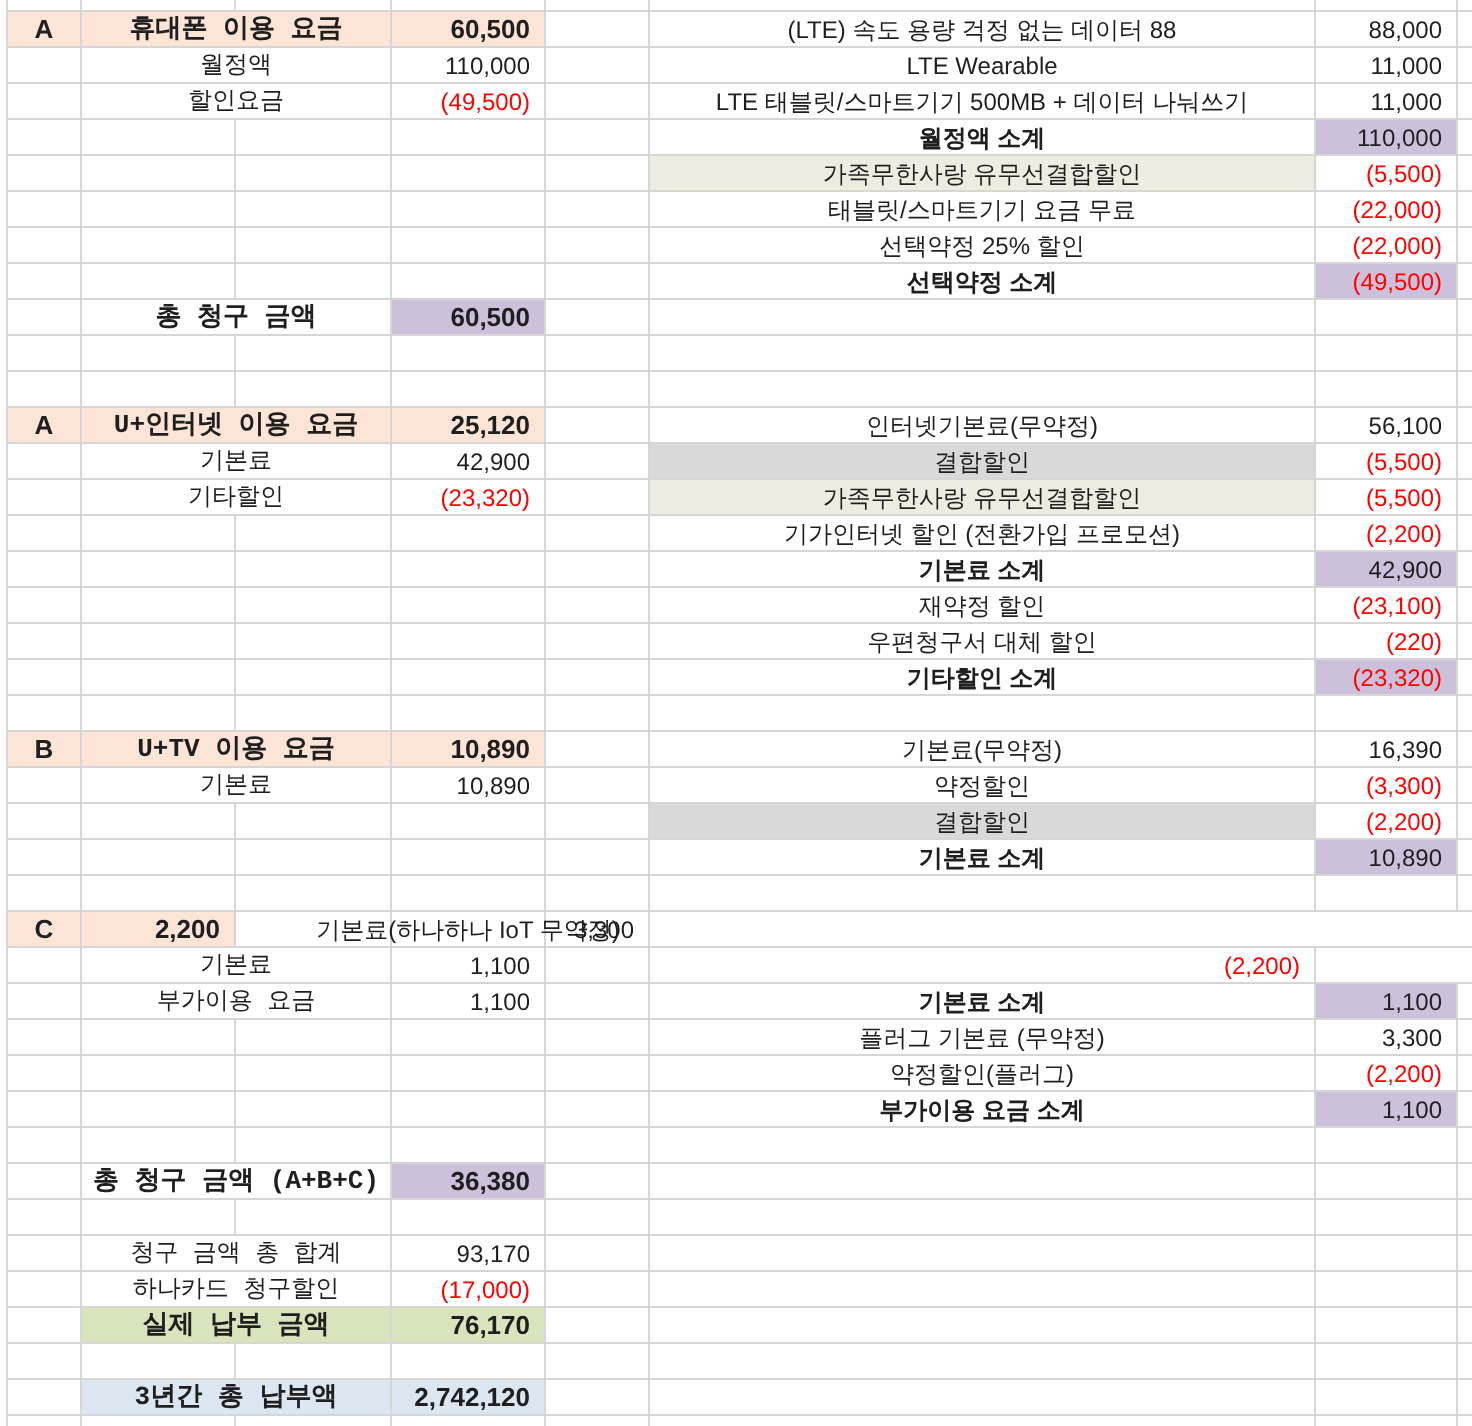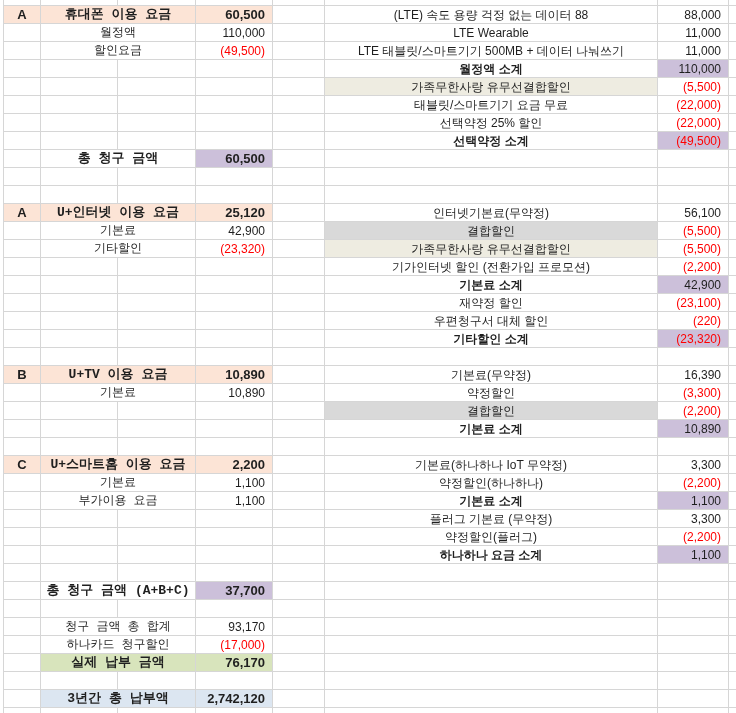--- a/index.html
+++ b/index.html
@@ -291,33 +291,31 @@
         <div class="c "></div>
         <div class="c "></div>
         <div class="c val"></div>
         <div class="c "></div>
         <div class="c "></div>
         <div class="c val"></div>
         <div class="c last"></div>
       </div>
       <div class="row">
         <div class="c hd bold lg">C</div>
-        <div class="c span2 hd bold lg">U+스마트홈 이용 요금</div>
         <div class="c hd bold lg val">2,200</div>
         <div class="c "></div>
         <div class="c ">기본료(하나하나 IoT 무약정)</div>
         <div class="c val">3,300</div>
         <div class="c last"></div>
       </div>
       <div class="row">
         <div class="c "></div>
         <div class="c span2 ">기본료</div>
         <div class="c val">1,100</div>
         <div class="c "></div>
-        <div class="c ">약정할인(하나하나)</div>
         <div class="c val neg">(2,200)</div>
         <div class="c last"></div>
       </div>
       <div class="row">
         <div class="c "></div>
         <div class="c span2 ">부가이용 요금</div>
         <div class="c val">1,100</div>
         <div class="c "></div>
         <div class="c bold">기본료 소계</div>
         <div class="c val purple">1,100</div>
@@ -342,38 +340,38 @@
         <div class="c ">약정할인(플러그)</div>
         <div class="c val neg">(2,200)</div>
         <div class="c last"></div>
       </div>
       <div class="row">
         <div class="c "></div>
         <div class="c "></div>
         <div class="c "></div>
         <div class="c val"></div>
         <div class="c "></div>
-        <div class="c bold">하나하나 요금 소계</div>
+        <div class="c bold">부가이용 요금 소계</div>
         <div class="c val purple">1,100</div>
         <div class="c last"></div>
       </div>
       <div class="row">
         <div class="c "></div>
         <div class="c "></div>
         <div class="c "></div>
         <div class="c val"></div>
         <div class="c "></div>
         <div class="c "></div>
         <div class="c val"></div>
         <div class="c last"></div>
       </div>
       <div class="row">
         <div class="c "></div>
         <div class="c span2 bold lg">총 청구 금액 (A+B+C)</div>
-        <div class="c val purple bold lg">37,700</div>
+        <div class="c val purple bold lg">36,380</div>
         <div class="c "></div>
         <div class="c "></div>
         <div class="c val"></div>
         <div class="c last"></div>
       </div>
       <div class="row">
         <div class="c "></div>
         <div class="c "></div>
         <div class="c "></div>
         <div class="c val"></div>

